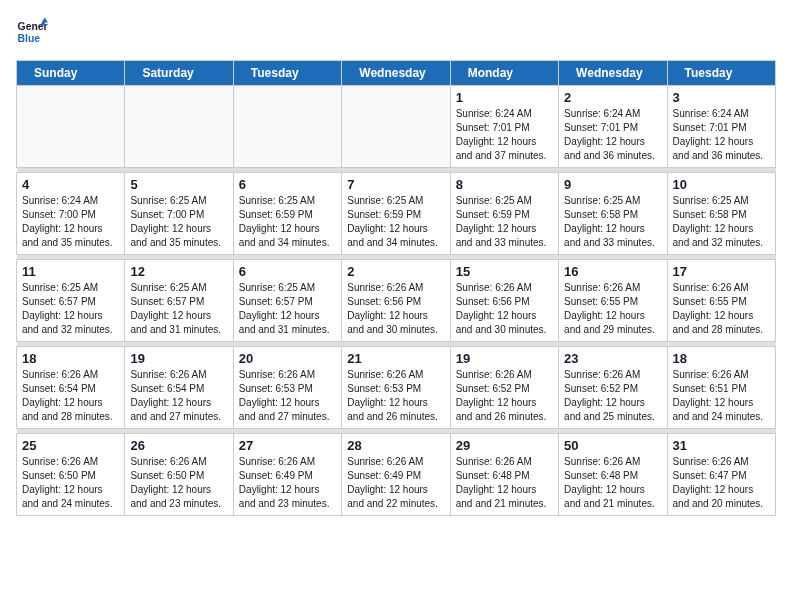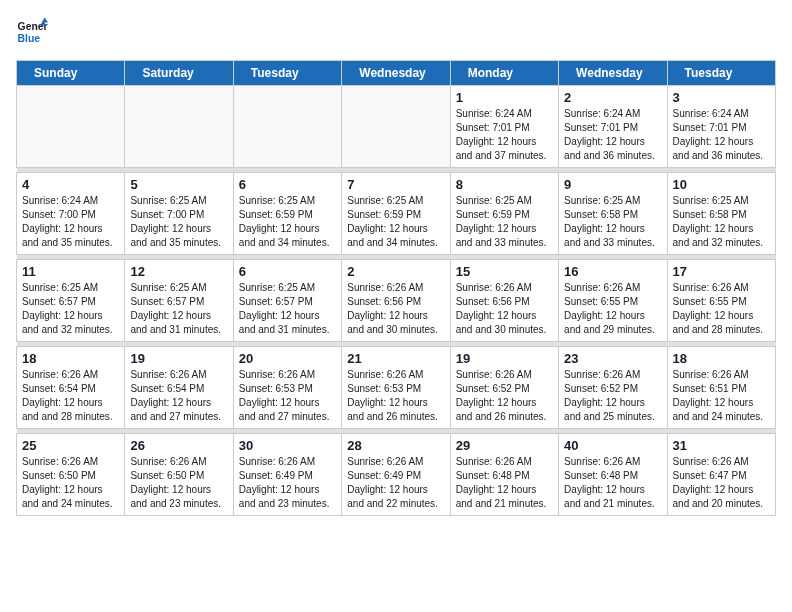--- a/index.html
+++ b/index.html
@@ -233,33 +233,33 @@
       <tr>
         <td>
           <div class="day-num">25</div>
           <div class="day-detail">Sunrise: 6:26 AM<br>Sunset: 6:50 PM<br>Daylight: 12 hours<br>and and 24 minutes.</div>
         </td>
         <td>
           <div class="day-num">26</div>
           <div class="day-detail">Sunrise: 6:26 AM<br>Sunset: 6:50 PM<br>Daylight: 12 hours<br>and and 23 minutes.</div>
         </td>
         <td>
-          <div class="day-num">30</div>
+          <div class="day-num">27</div>
           <div class="day-detail">Sunrise: 6:26 AM<br>Sunset: 6:49 PM<br>Daylight: 12 hours<br>and and 23 minutes.</div>
         </td>
         <td>
           <div class="day-num">28</div>
           <div class="day-detail">Sunrise: 6:26 AM<br>Sunset: 6:49 PM<br>Daylight: 12 hours<br>and and 22 minutes.</div>
         </td>
         <td>
           <div class="day-num">29</div>
           <div class="day-detail">Sunrise: 6:26 AM<br>Sunset: 6:48 PM<br>Daylight: 12 hours<br>and and 21 minutes.</div>
         </td>
         <td>
-          <div class="day-num">40</div>
+          <div class="day-num">50</div>
           <div class="day-detail">Sunrise: 6:26 AM<br>Sunset: 6:48 PM<br>Daylight: 12 hours<br>and and 21 minutes.</div>
         </td>
         <td>
           <div class="day-num">31</div>
           <div class="day-detail">Sunrise: 6:26 AM<br>Sunset: 6:47 PM<br>Daylight: 12 hours<br>and and 20 minutes.</div>
         </td>
       </tr>
     </tbody>
 </table>
 

